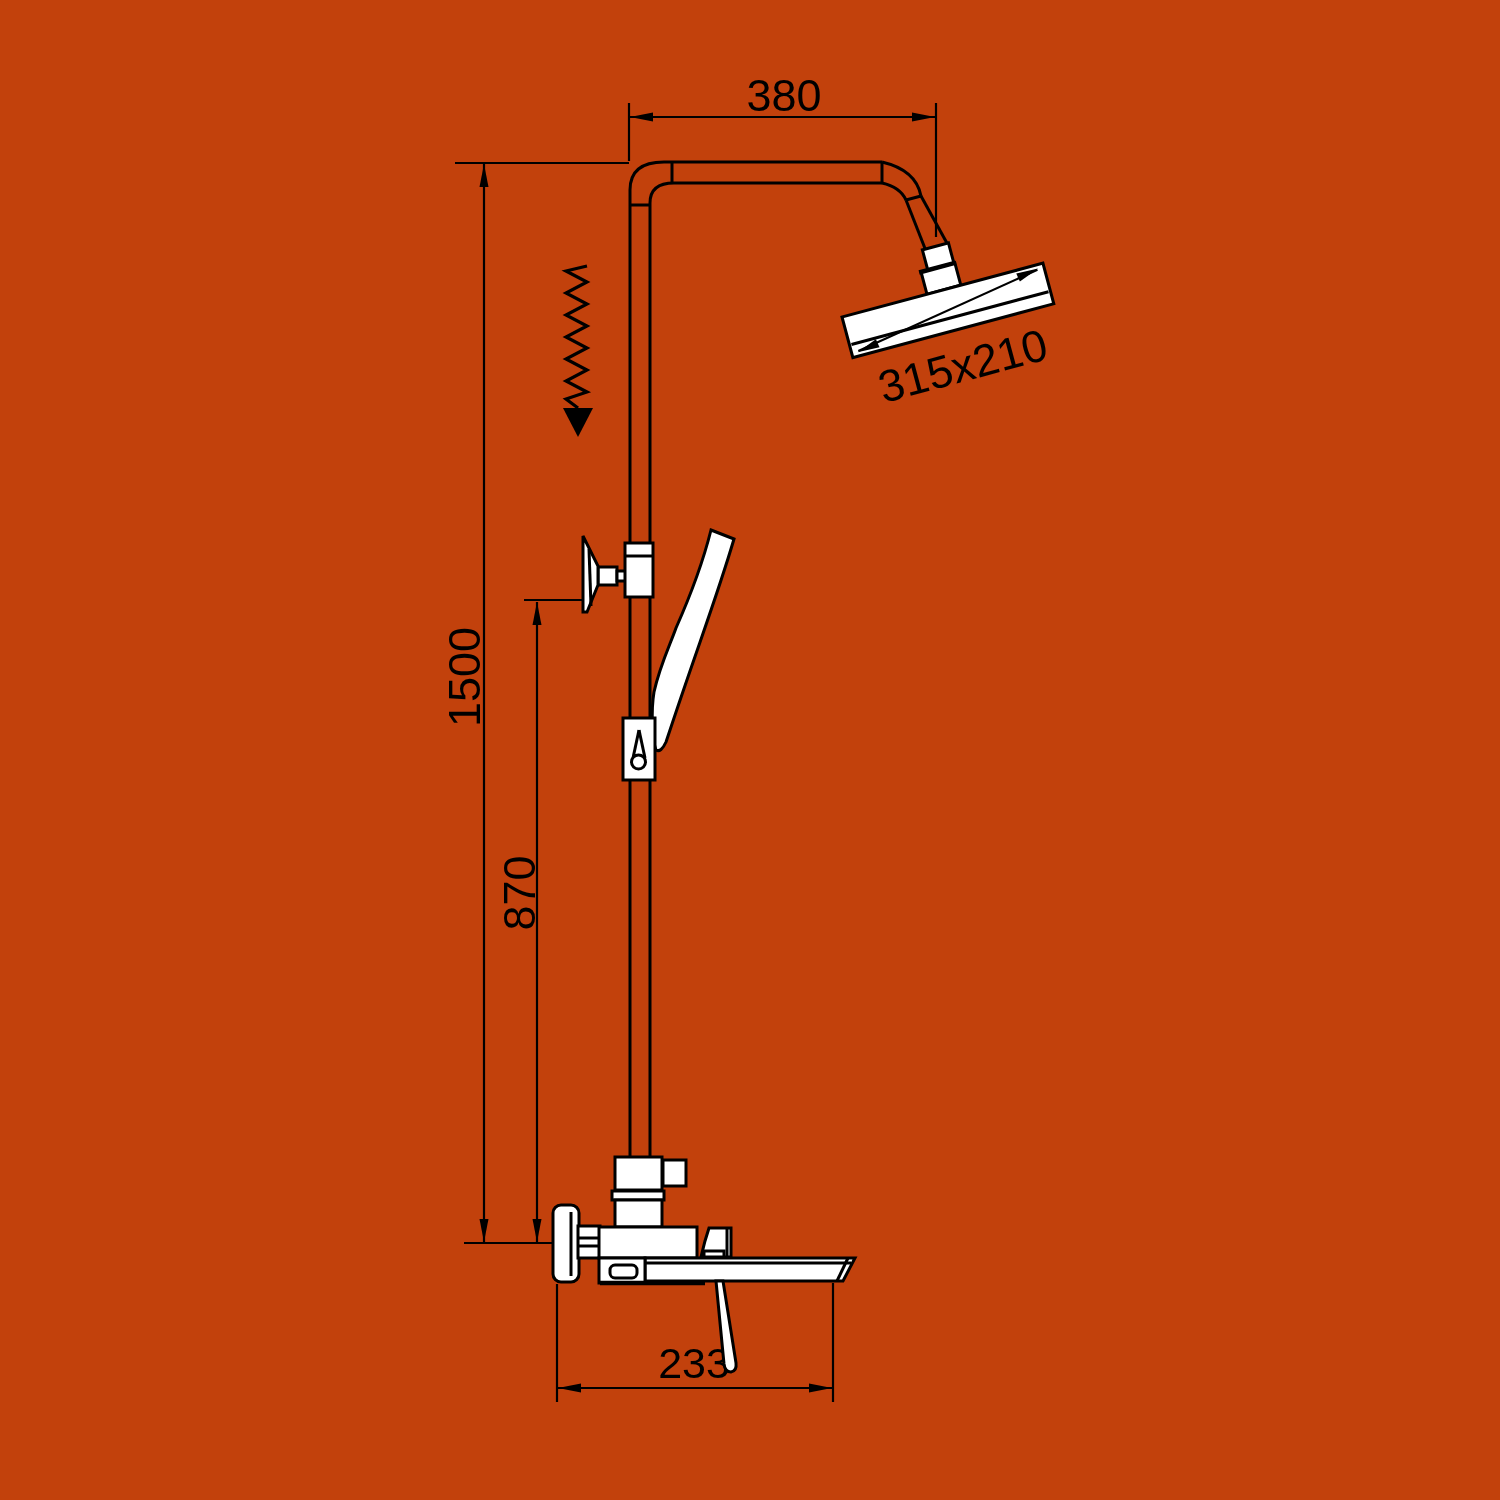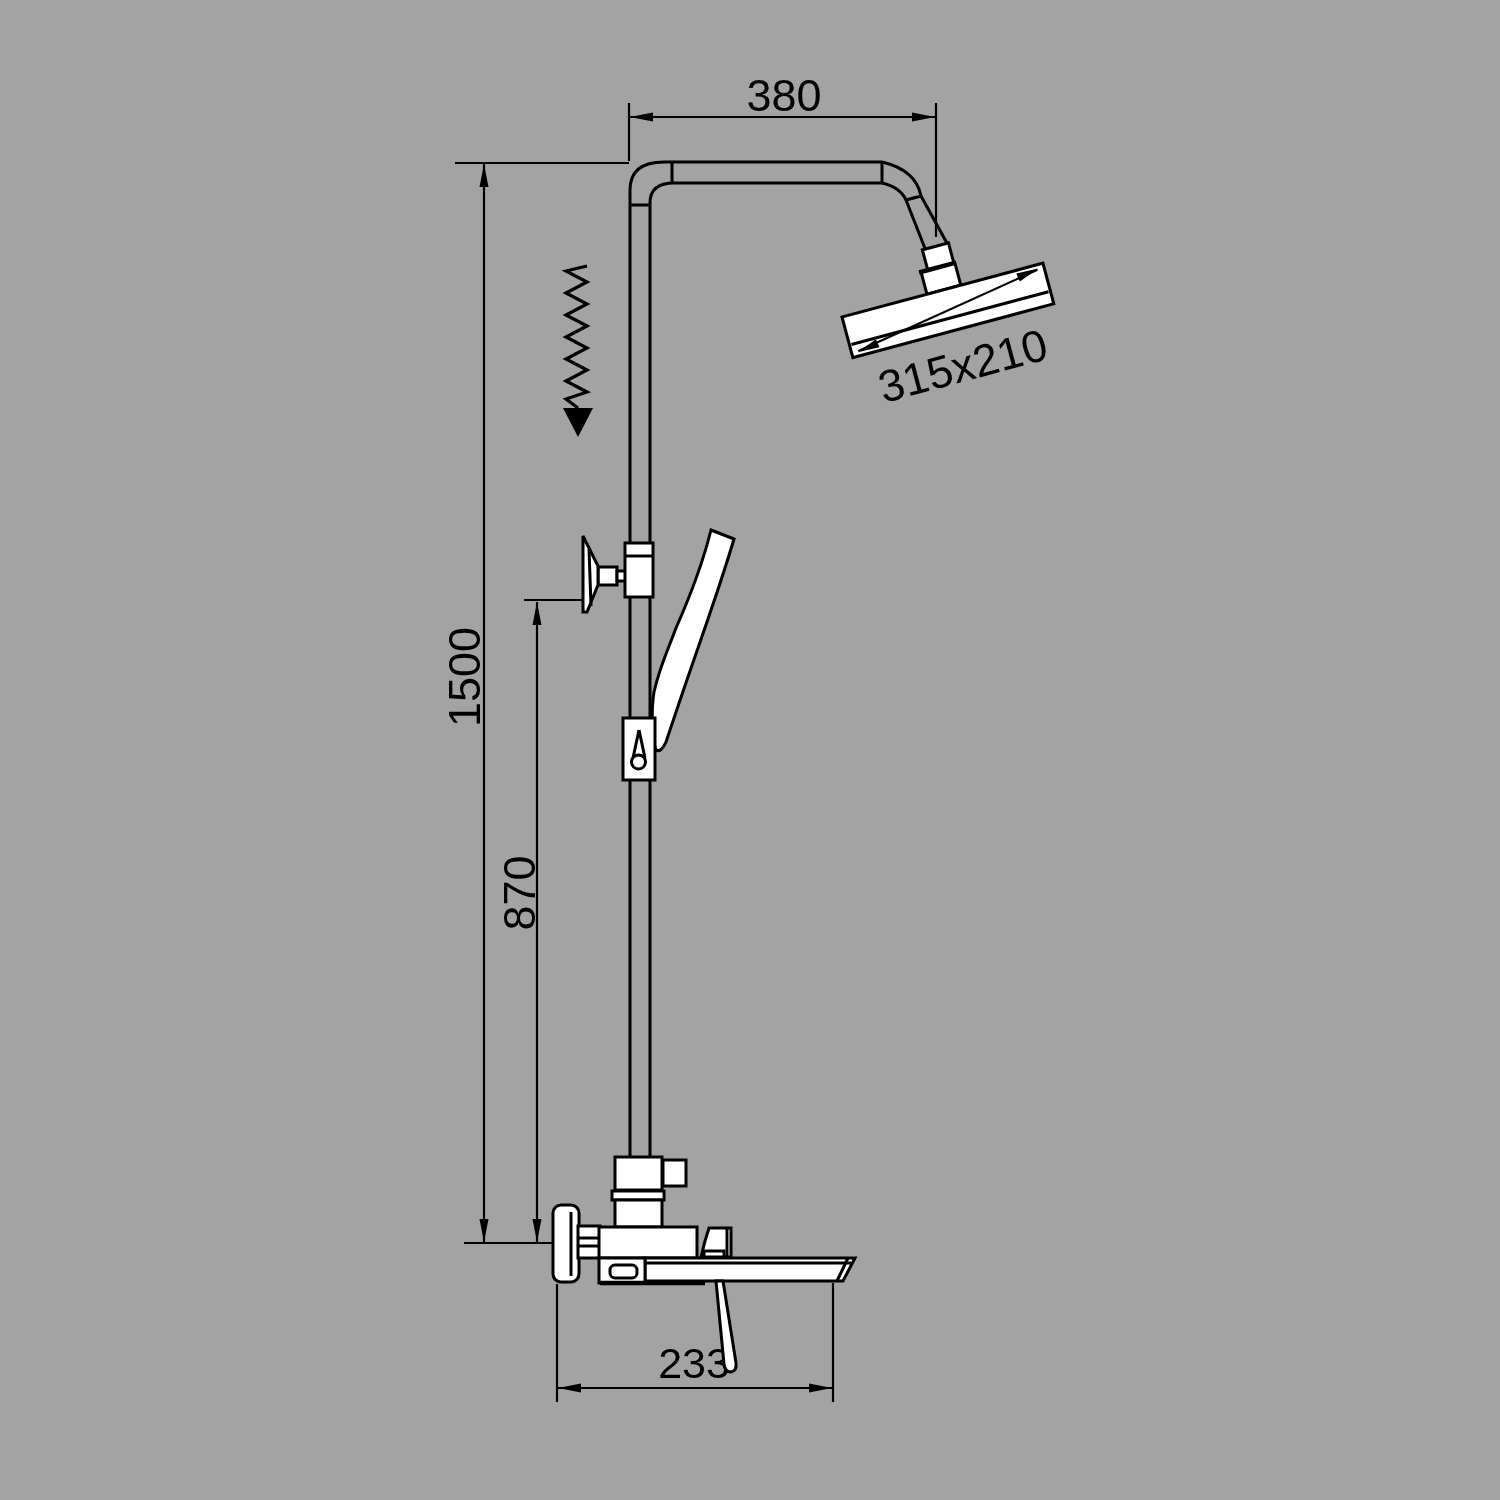--- a/index.html
+++ b/index.html
@@ -1,16 +1,16 @@
 <!DOCTYPE html>
 <html><head>
 <meta charset="utf-8">
 <style>
   html,body{margin:0;padding:0;background:#ffffff;}
-  .stage{width:1500px;height:1500px;position:relative;background:#a3a3a3;}
+  .stage{width:1500px;height:1500px;position:relative;background:#c2410c;}
   svg{display:block;}
   .st{stroke:#000000;stroke-width:3;fill:none;stroke-linecap:butt;}
   .stf{stroke:#000000;stroke-width:3;fill:#ffffff;}
   .dim{stroke:#000000;stroke-width:2.2;fill:none;}
   .arr{fill:#000000;stroke:none;}
   .thick{stroke:#000000;stroke-width:4.5;fill:none;}
   .zig{stroke:#000000;stroke-width:3.2;fill:none;stroke-linejoin:miter;}
   .lbl{font-family:"Liberation Sans","DejaVu Sans",sans-serif;font-size:45px;fill:#000000;}
   .lbl-sm{font-family:"Liberation Sans","DejaVu Sans",sans-serif;font-size:43px;fill:#000000;}
 </style>

